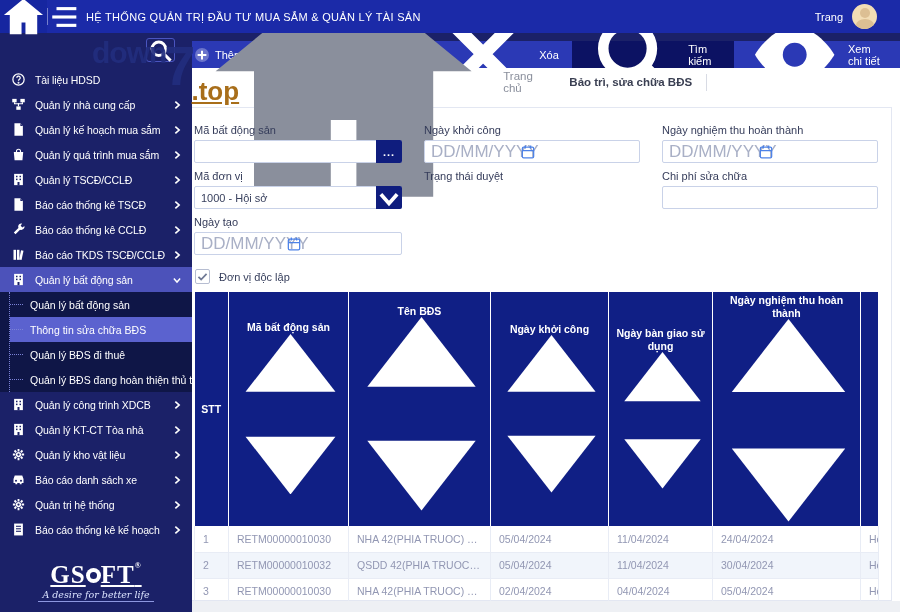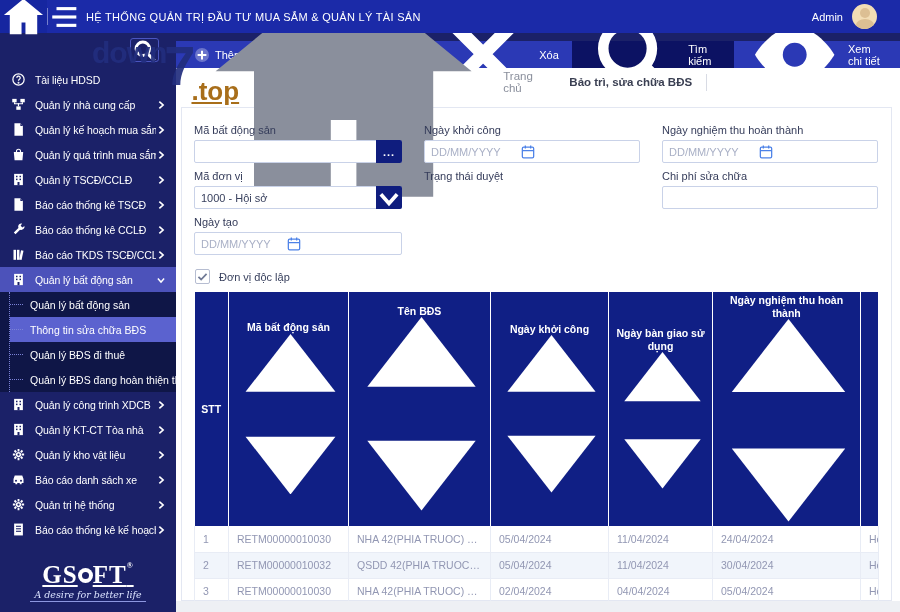--- a/index.html
+++ b/index.html
@@ -14,21 +14,21 @@
   .menu-btn { width:34px; height:33px; display:flex; align-items:center; justify-content:center; cursor:pointer; }
   .menu-btn svg { width:17px; height:17px; }
   .hdr-title { font-size:11px; font-weight:500; letter-spacing:.3px; margin-left:4px; white-space:nowrap; }
   .hdr-right { margin-left:auto; display:flex; align-items:center; gap:9px; padding-right:23px; }
   .hdr-user { font-size:11px; }
   .avatar { width:25px; height:25px; border-radius:50%; background:#f2ddb5; position:relative; overflow:hidden; cursor:pointer; }
   .avatar::before { content:""; position:absolute; left:7.5px; top:4px; width:10px; height:10px; border-radius:50%; background:#dcbf93; }
   .avatar::after { content:""; position:absolute; left:3.5px; top:15px; width:18px; height:12px; border-radius:50% 50% 0 0; background:#dcbf93; }
 
   
-  .sidebar { position:absolute; left:0; top:33px; width:176px; height:579px; background:#1b2168; color:#fff; z-index:5; display:flex; flex-direction:column; }
+  .sidebar { position:absolute; left:0; top:33px; width:192px; height:579px; background:#1b2168; color:#fff; z-index:5; display:flex; flex-direction:column; }
   .side-search-row { height:34px; display:flex; justify-content:flex-end; align-items:center; padding-right:17px; }
   .side-search-btn { width:29px; height:24px; border:1px solid #4a55c0; border-radius:3px; display:flex; align-items:center; justify-content:center; cursor:pointer; }
   .side-search-btn svg { width:13px; height:13px; }
   .nav { flex:0 0 auto; }
   .nav-item { height:25px; display:flex; align-items:center; padding:0 10px 0 11px; cursor:pointer; font-size:10.5px; white-space:nowrap; }
   .nav-item .nav-icon { width:15px; height:15px; flex:0 0 15px; margin-right:9px; display:flex; align-items:center; justify-content:center; }
   .nav-icon svg { width:14px; height:14px; }
   .nav-label { flex:1; overflow:hidden; letter-spacing:-.1px; }
   .nav-arrow { width:10px; height:10px; display:flex; }
   .nav-arrow svg { width:9px; height:9px; }
@@ -59,21 +59,21 @@
   .crumb-home svg { width:13px; height:13px; }
   .crumb-current { margin-left:22px; font-weight:bold; color:#3a3f52; font-size:11.5px; cursor:pointer; }
   .crumb-sep { width:1px; height:17px; background:#d8dbe4; margin-left:14px; }
 
   .panel { margin:11px 8px 0 5px; height:494px; border:1px solid #e3e7f2; background:#fff; }
 
   
   .filter-form { display:grid; grid-template-columns:208px 216px 216px; column-gap:22px; row-gap:7px; padding:16px 12px 0; }
   .field label { display:block; font-size:11px; color:#353c5a; margin-bottom:4px; }
   .ctrl { position:relative; height:23px; border:1px solid #c9d2e8; border-radius:2px; background:#fff; display:flex; align-items:center; }
-  .ctrl input { border:none; outline:none; width:100%; height:100%; padding:0 6px; font-size:11px; font-family:"Liberation Sans",sans-serif; color:#39415e; background:transparent; }
+  .ctrl input { border:none; outline:none; width:100%; height:100%; padding:0 6px; font-size:17px; font-family:"Liberation Sans",sans-serif; color:#39415e; background:transparent; }
   .ctrl input::placeholder { color:#a9b0c6; }
   .ctrl .dark-btn { position:absolute; right:-1px; top:-1px; bottom:-1px; width:26px; background:#0f1d7e; color:#fff; display:flex; align-items:center; justify-content:center; cursor:pointer; border-radius:0 2px 2px 0; font-weight:bold; letter-spacing:1px; }
   .ctrl .dark-btn svg { width:11px; height:11px; }
   .ctrl .cal-btn { position:absolute; right:4px; top:3px; width:16px; height:16px; color:#4d82e8; cursor:pointer; }
   .ctrl .cal-btn svg { width:15px; height:15px; }
   .ctrl.with-btn input { padding-right:30px; }
   .select-value { padding:0 6px; color:#39415e; font-size:11px; }
 
   
   .check-row { display:flex; align-items:center; gap:9px; margin:14px 0 0 13px; }
@@ -116,21 +116,21 @@
       <span style="display: inline-flex; width: 100%;">
         <svg viewBox="0 0 24 24" fill="currentColor" style="width:100%;height:100%">
           <rect x="6" y="5" width="14" height="2.2"></rect>
           <rect x="3" y="10.9" width="17" height="2.2"></rect>
           <rect x="6" y="16.8" width="14" height="2.2"></rect>
         </svg>
       </span>
     </div>
   <div class="hdr-title">HỆ THỐNG QUẢN TRỊ ĐẦU TƯ MUA SẮM &amp; QUẢN LÝ TÀI SẢN</div>
   <div class="hdr-right">
-    <span class="hdr-user">Admin</span>
+    <span class="hdr-user">Trang</span>
     <div class="avatar"></div>
   </div>
 </div>
 
 <div class="sidebar">
   <div class="side-search-row">
     <div class="side-search-btn">
         <span style="display: inline-flex; width: 100%;">
           <svg viewBox="0 0 24 24" fill="none" stroke="currentColor" stroke-width="2.6" style="width:100%;height:100%">
             <circle cx="10.5" cy="10.5" r="6"></circle>

